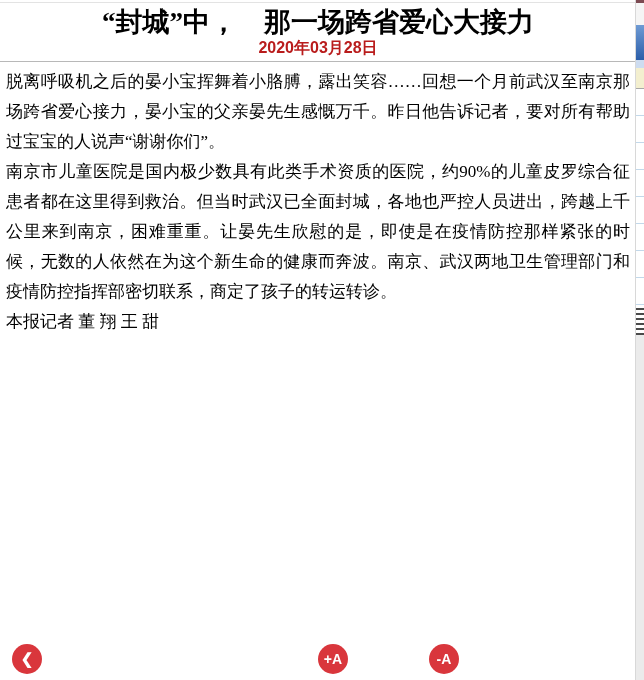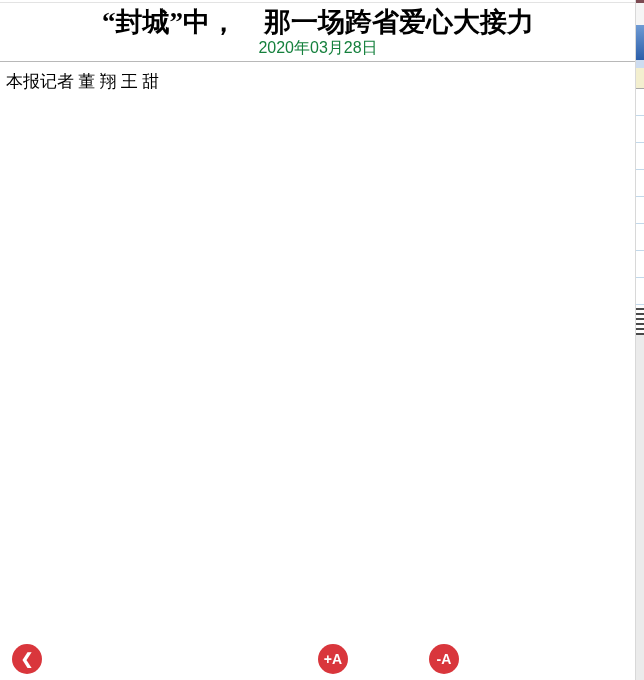--- a/index.html
+++ b/index.html
@@ -63,24 +63,26 @@
     background:repeating-linear-gradient(to bottom,#ffffff 0 3px,#4a4a4a 3px 5px);}
   .sl-8{top:335px;height:345px;background:#ebebeb;}
 </style>
 </head>
 <body>
 
 <div class="page">
   <div class="top-line"></div>
 
   <h1 class="title">“封城”中，　那一场跨省爱心大接力</h1>
-  <div class="date" style="color: #15803d;">2020年03月28日</div>
+  <div class="date" style="color: #b91c1c; font-weight: bold;">2020年03月28日</div>
   <hr class="divider">
 
   <div class="body-text">
+    <p>脱离呼吸机之后的晏小宝挥舞着小胳膊，露出笑容……回想一个月前武汉至南京那场跨省爱心接力，晏小宝的父亲晏先生感慨万千。昨日他告诉记者，要对所有帮助过宝宝的人说声“谢谢你们”。</p>
+    <p>南京市儿童医院是国内极少数具有此类手术资质的医院，约90%的儿童皮罗综合征患者都在这里得到救治。但当时武汉已全面封城，各地也严控人员进出，跨越上千公里来到南京，困难重重。让晏先生欣慰的是，即使是在疫情防控那样紧张的时候，无数的人依然在为这个新生命的健康而奔波。南京、武汉两地卫生管理部门和疫情防控指挥部密切联系，商定了孩子的转运转诊。</p>
     <p class="byline">本报记者 董 翔 王 甜</p>
   </div>
 </div>
 
 <button id="btn-back" class="footer-btn" style="background: rgb(217, 54, 60);">
   <span>❮</span>
 </button>
 <button id="btn-plus" class="footer-btn" style="background: rgb(217, 54, 60);">+A</button>
 <button id="btn-minus" class="footer-btn" style="background: rgb(217, 54, 60);">-A</button>
 

